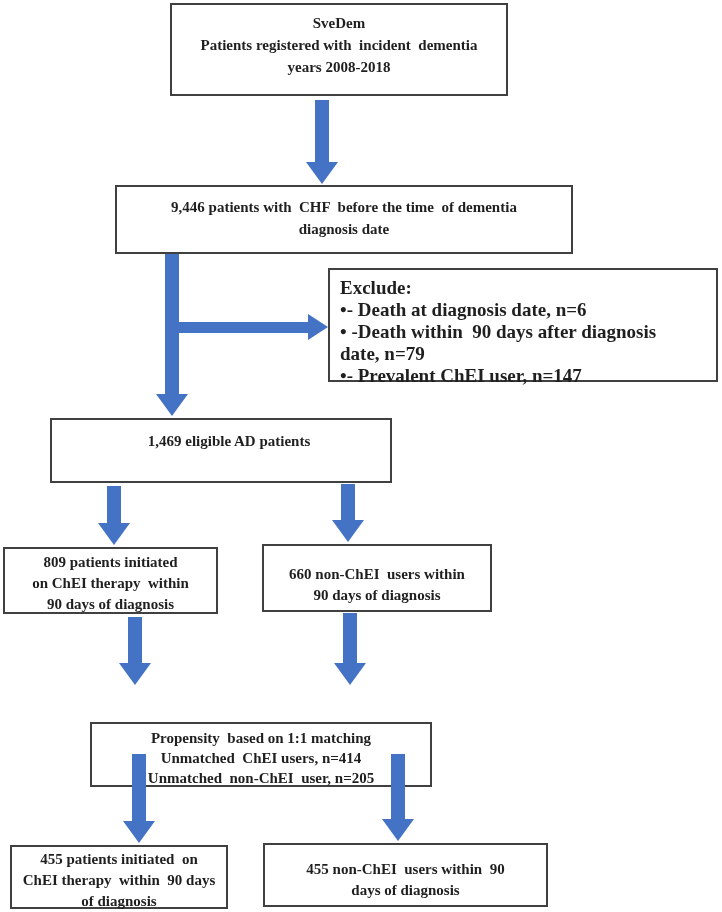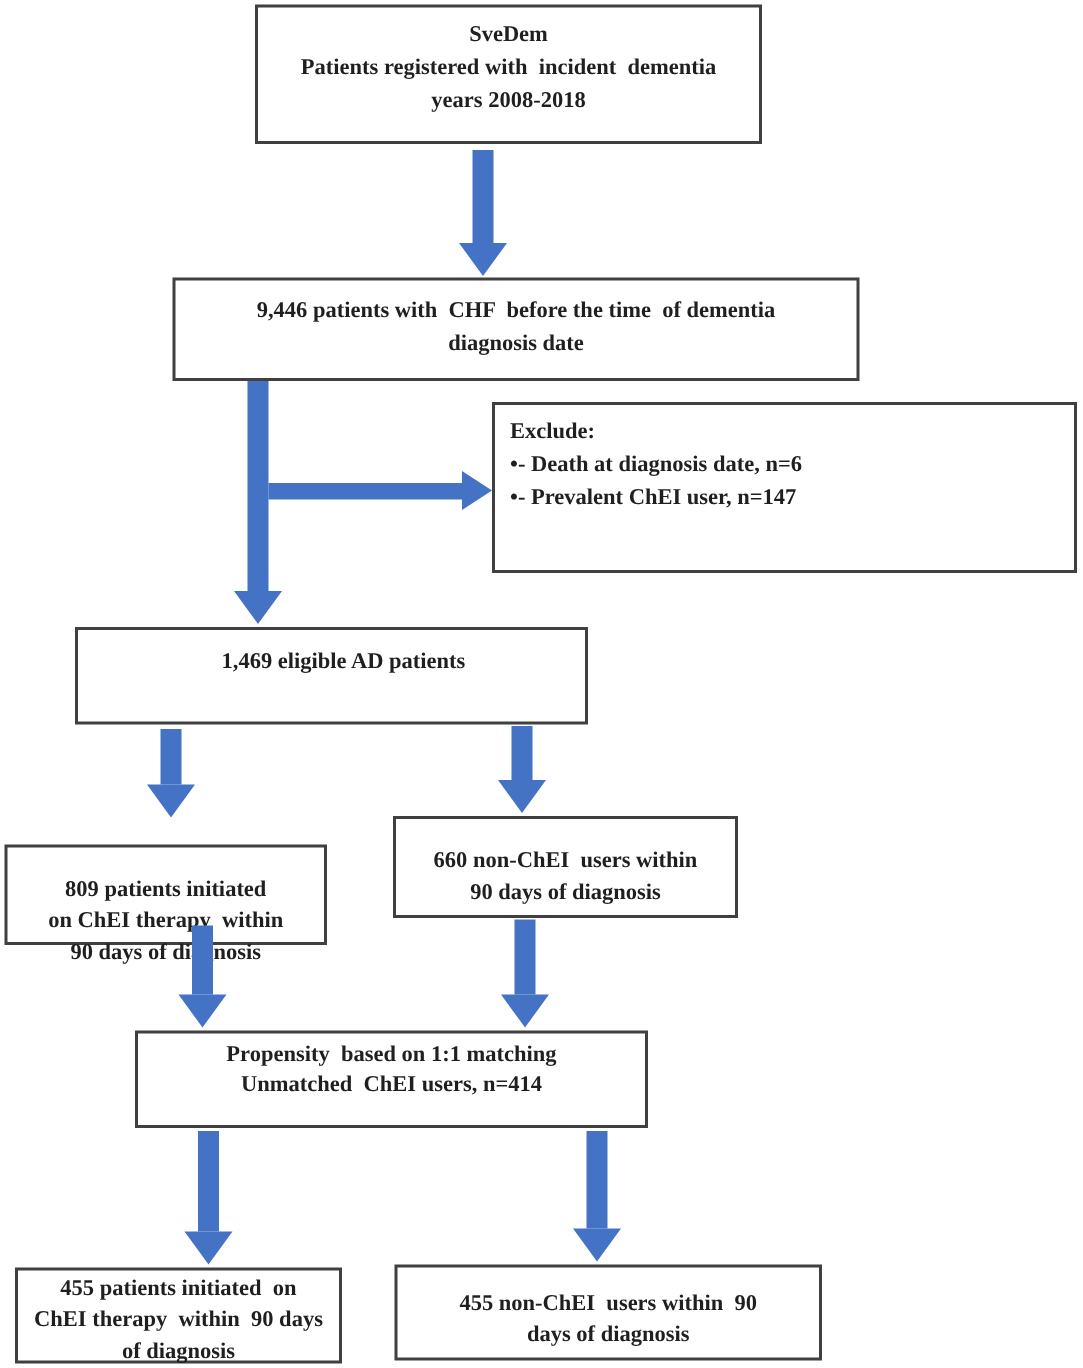--- a/index.html
+++ b/index.html
@@ -29,25 +29,25 @@
     text-align: center;
     font-size: 15px;
     line-height: 22px;
   }
   .box .line { white-space: pre-wrap; }
   .box.left-align { text-align: left; }
 
   
   #b-svedem           { left: 170px; top: 3px;   width: 338px; height: 93px; padding-top: 7px; }
   #b-chf              { left: 115px; top: 185px; width: 458px; height: 69px; padding-top: 9px; }
-  #b-exclude          { left: 328px; top: 268px; width: 390px; height: 114px; padding: 7px 22px 0 10px; font-size: 15px; font-family: Liberation Serif, serif; }
+  #b-exclude          { left: 328px; top: 268px; width: 390px; height: 114px; padding: 7px 22px 0 10px; font-size: 19px; font-family: Liberation Serif, serif; }
   #b-eligible         { left: 50px;  top: 418px; width: 342px; height: 65px; padding-top: 10px; padding-left: 16px; }
-  #b-chei             { left: 3px;   top: 547px; width: 215px; height: 67px; padding-top: 18px; line-height: 21px; margin-top: 16px; }
+  #b-chei             { left: 3px;   top: 547px; width: 215px; height: 67px; padding-top: 3px; line-height: 21px; }
   #b-nonchei          { left: 262px; top: 544px; width: 230px; height: 68px; padding-top: 18px; line-height: 21px; }
-  #b-propensity       { left: 90px;  top: 687px; width: 342px; height: 65px; padding-top: 4px; line-height: 20px; }
+  #b-propensity       { left: 90px;  top: 722px; width: 342px; height: 65px; padding-top: 4px; line-height: 20px; }
   #b-matched-chei     { left: 10px;  top: 845px; width: 218px; height: 64px; padding-top: 2px; line-height: 21px; }
   #b-matched-nonchei  { left: 263px; top: 843px; width: 285px; height: 64px; padding-top: 14px; line-height: 21px; }
 
   
   .varrow {
     position: absolute;
     width: 32px;
     display: flex;
     flex-direction: column;
     align-items: center;
@@ -96,20 +96,21 @@
   </div>
 
   <div class="box" id="b-chf">
     <div class="line">9,446 patients with  CHF  before the time  of dementia</div>
     <div class="line">diagnosis date</div>
   </div>
 
   <div class="box left-align" id="b-exclude">
     <div class="line">Exclude:</div>
     <div class="line">•- Death at diagnosis date, n=6</div>
+    <div class="line">• -Death within  90 days after diagnosis date, n=79</div>
     <div class="line">•- Prevalent ChEI user, n=147</div>
   </div>
 
   <div class="box" id="b-eligible">
     <div class="line">1,469 eligible AD patients</div>
   </div>
 
   <div class="box" id="b-chei">
     <div class="line">809 patients initiated</div>
     <div class="line">on ChEI therapy  within</div>
@@ -117,20 +118,21 @@
   </div>
 
   <div class="box" id="b-nonchei">
     <div class="line">660 non-ChEI  users within</div>
     <div class="line">90 days of diagnosis</div>
   </div>
 
   <div class="box" id="b-propensity">
     <div class="line">Propensity  based on 1:1 matching</div>
     <div class="line">Unmatched  ChEI users, n=414</div>
+    <div class="line">Unmatched  non-ChEI  user, n=205</div>
   </div>
 
   <div class="box" id="b-matched-chei">
     <div class="line">455 patients initiated  on</div>
     <div class="line">ChEI therapy  within  90 days</div>
     <div class="line">of diagnosis</div>
   </div>
 
   <div class="box" id="b-matched-nonchei">
     <div class="line">455 non-ChEI  users within  90</div>

